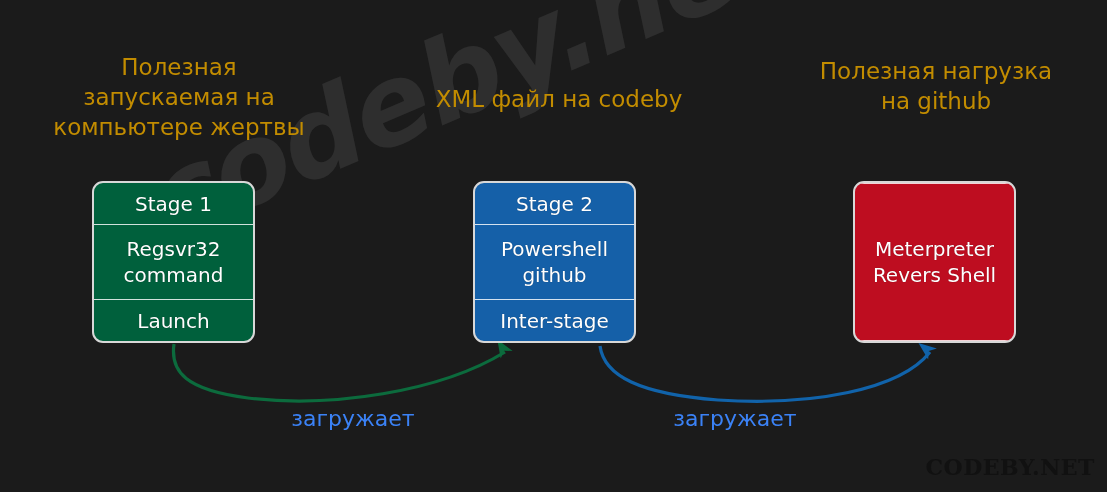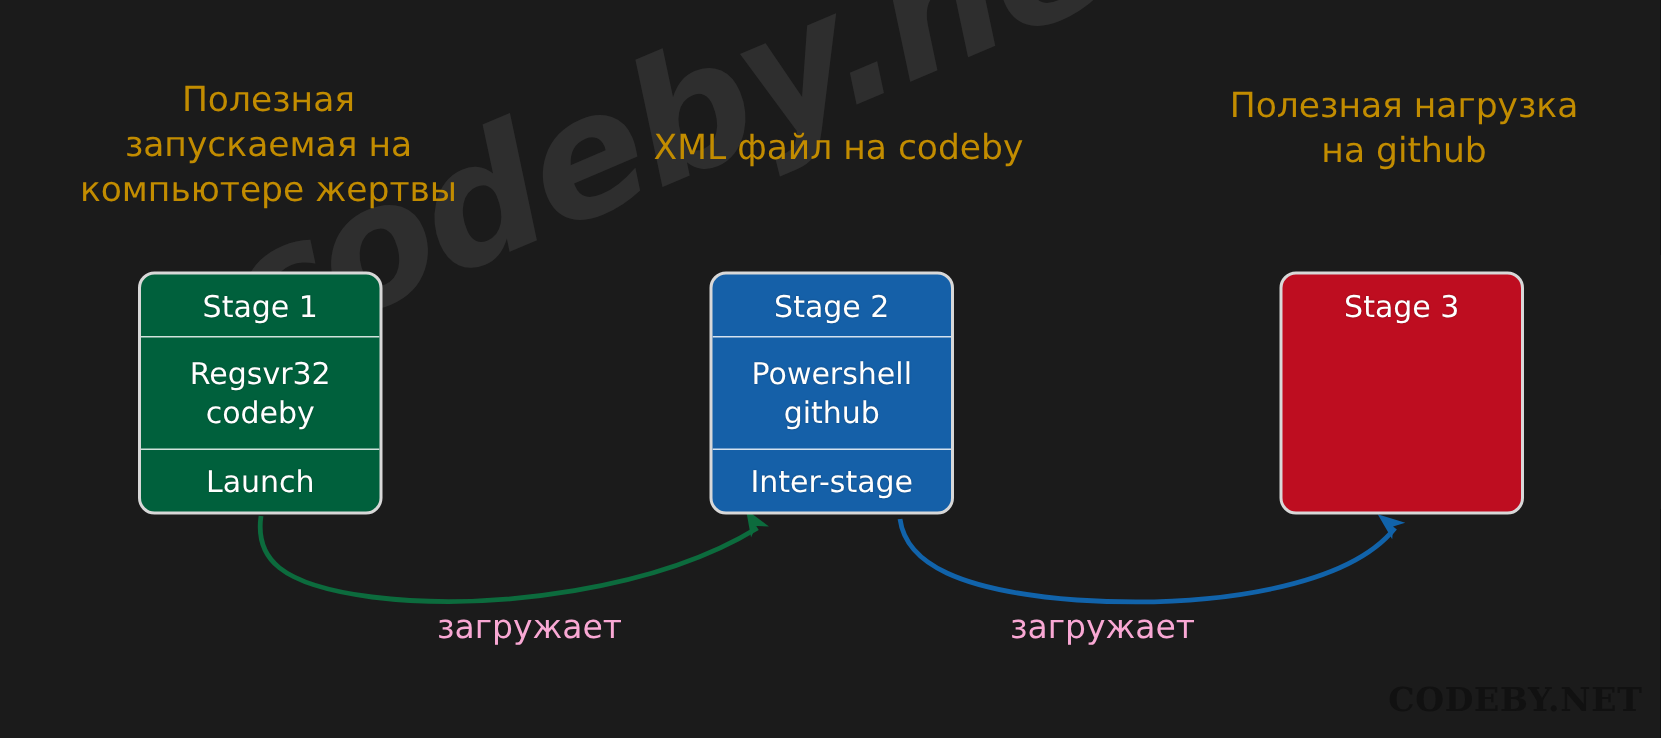--- a/index.html
+++ b/index.html
@@ -114,21 +114,21 @@
     left: 0; top: 0;
     width: 1107px;
     height: 492px;
     z-index: 2;
     pointer-events: none;
   }
 
   
   .arrow-label {
     position: absolute;
-    color: #f9a8d4;
+    color: #3b82f6;
     font-family: "DejaVu Sans", sans-serif;
     font-size: 22px;
     text-align: center;
     z-index: 5;
     white-space: nowrap;
   }
   #label-1 { left: 228px; top: 406px; width: 250px; }
   #label-2 { left: 610px; top: 406px; width: 250px; }
 </style>
 </head>
@@ -159,43 +159,44 @@
   <div class="title" id="title-2">XML файл на codeby</div>
   <div class="title" id="title-3">Полезная нагрузка
 на github</div>
 
   <div class="box" id="box-1">
     <div class="head">
       <span class="cell-text">Stage 1</span>
     </div>
     <div class="body">
       <span class="cell-text">Regsvr32
-codeby</span>
+command</span>
     </div>
     <div class="foot">
       <span class="cell-text">Launch</span>
     </div>
   </div>
 
   <div class="box" id="box-2">
     <div class="head">
       <span class="cell-text">Stage 2</span>
     </div>
     <div class="body">
       <span class="cell-text">Powershell
 github</span>
     </div>
     <div class="foot">
       <span class="cell-text">Inter-stage</span>
     </div>
   </div>
 
   <div class="box" id="box-3">
-    <div class="head">
-      <span class="cell-text">Stage 3</span>
+    <div class="body">
+      <span class="cell-text">Meterpreter
+Revers Shell</span>
     </div>
   </div>
 
   <div class="arrow-label" id="label-1">загружает</div>
   <div class="arrow-label" id="label-2">загружает</div>
 
   <div class="wm-corner">CODEBY.NET</div>
 
 </div>
 

